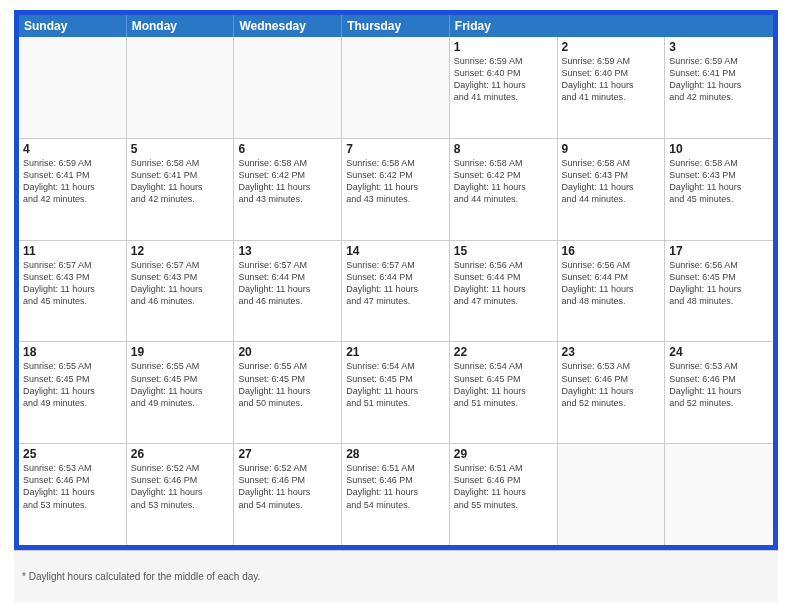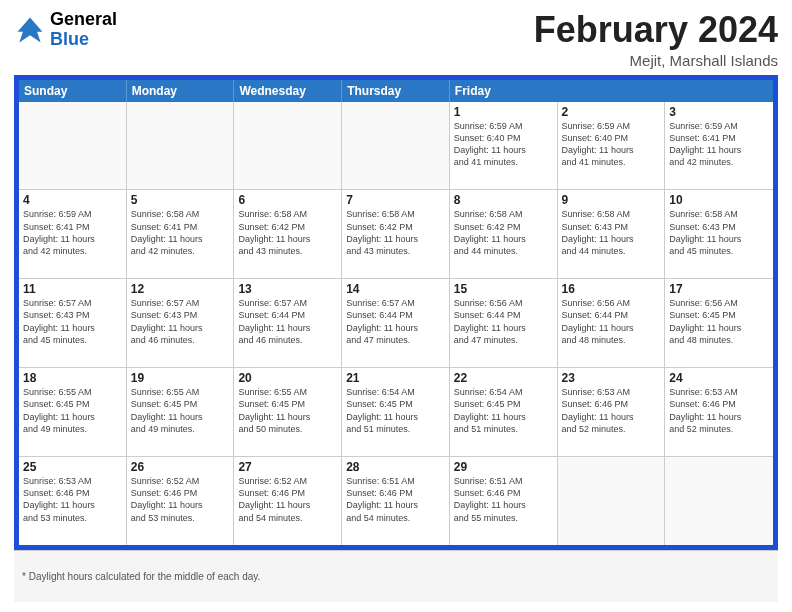--- a/index.html
+++ b/index.html
@@ -109,35 +109,20 @@
       padding: 20px 8px;
       font-size: 10px;
       color: #555;
       background: #f5f5f5;
     }
   </style>
 </head>
 <body>
 
 <div class="page">
-  <div class="header">
-    <div class="logo">
-      <svg class="logo-icon" viewBox="0 0 36 36">
-        <polygon points="18,4 32,20 26,20 30,32 18,24 6,32 10,20 4,20" fill="#2a78c5"></polygon>
-      </svg>
-      <div class="logo-text">
-        <div>General</div>
-        <div style="color:#1a6bbf;">Blue</div>
-      </div>
-    </div>
-    <div class="title-block">
-      <div class="month-title">February 2024</div>
-      <div class="location">Mejit, Marshall Islands</div>
-    </div>
-  </div>
 
   <div class="calendar">
     <div class="cal-header" id="cal-header">
         <div class="cal-header-cell">Sunday</div>
         <div class="cal-header-cell">Monday</div>
         <div class="cal-header-cell">Wednesday</div>
         <div class="cal-header-cell">Thursday</div>
         <div class="cal-header-cell">Friday</div>
       </div>
     <div class="cal-body" id="cal-body">

